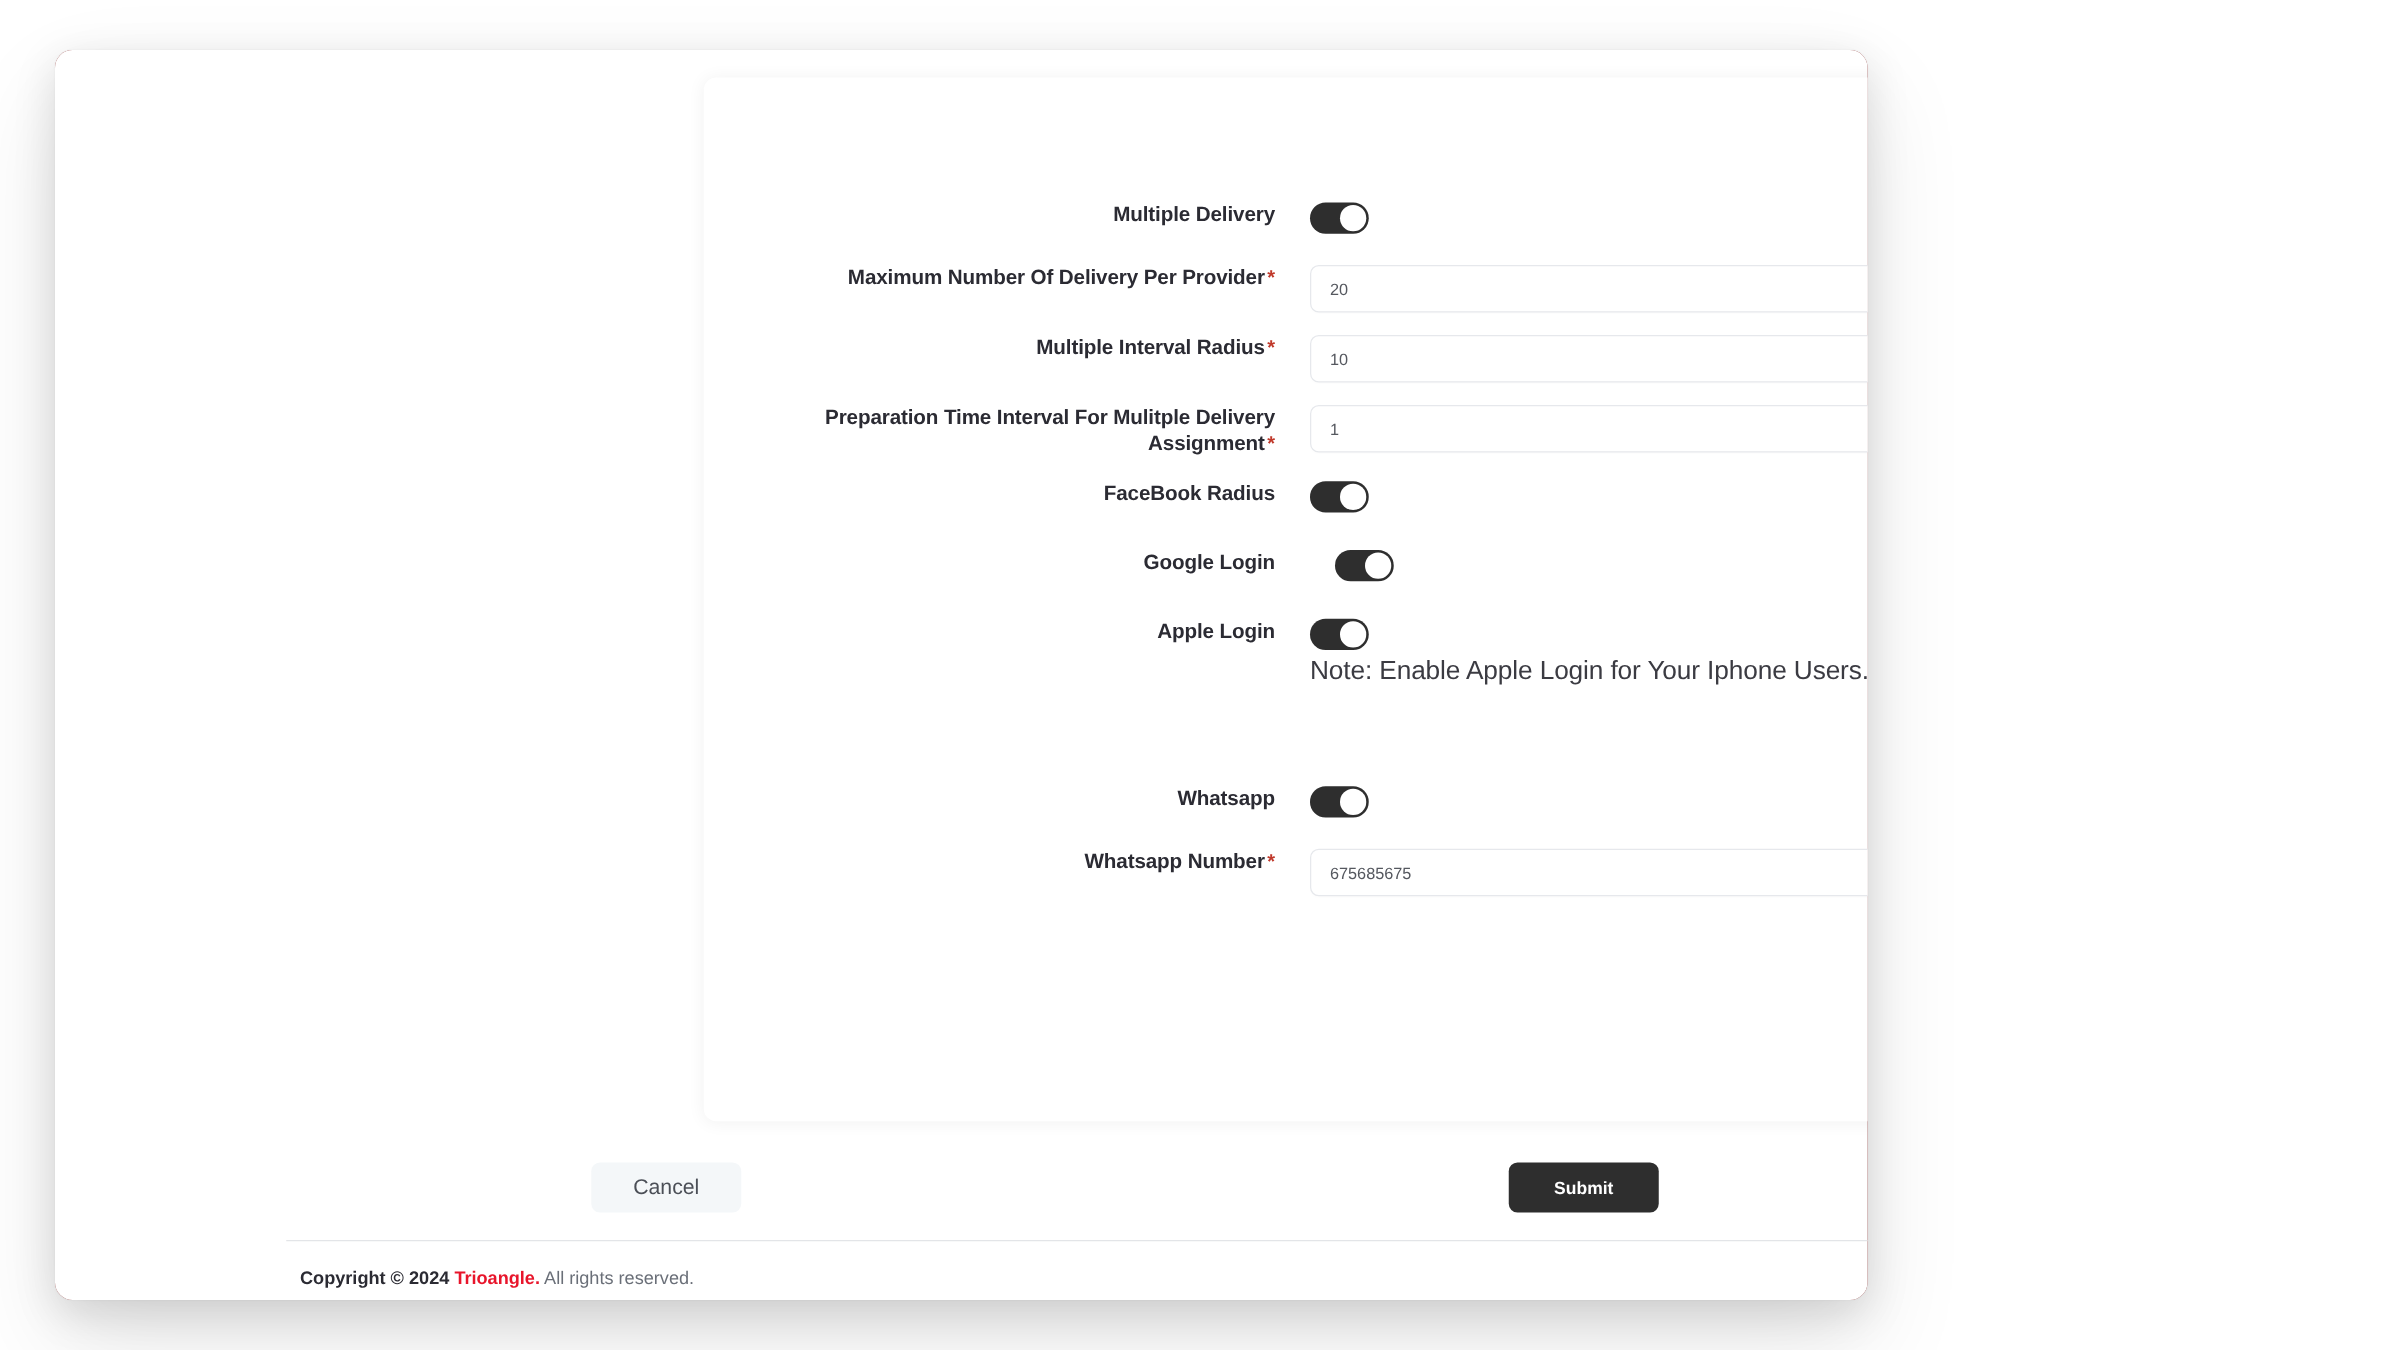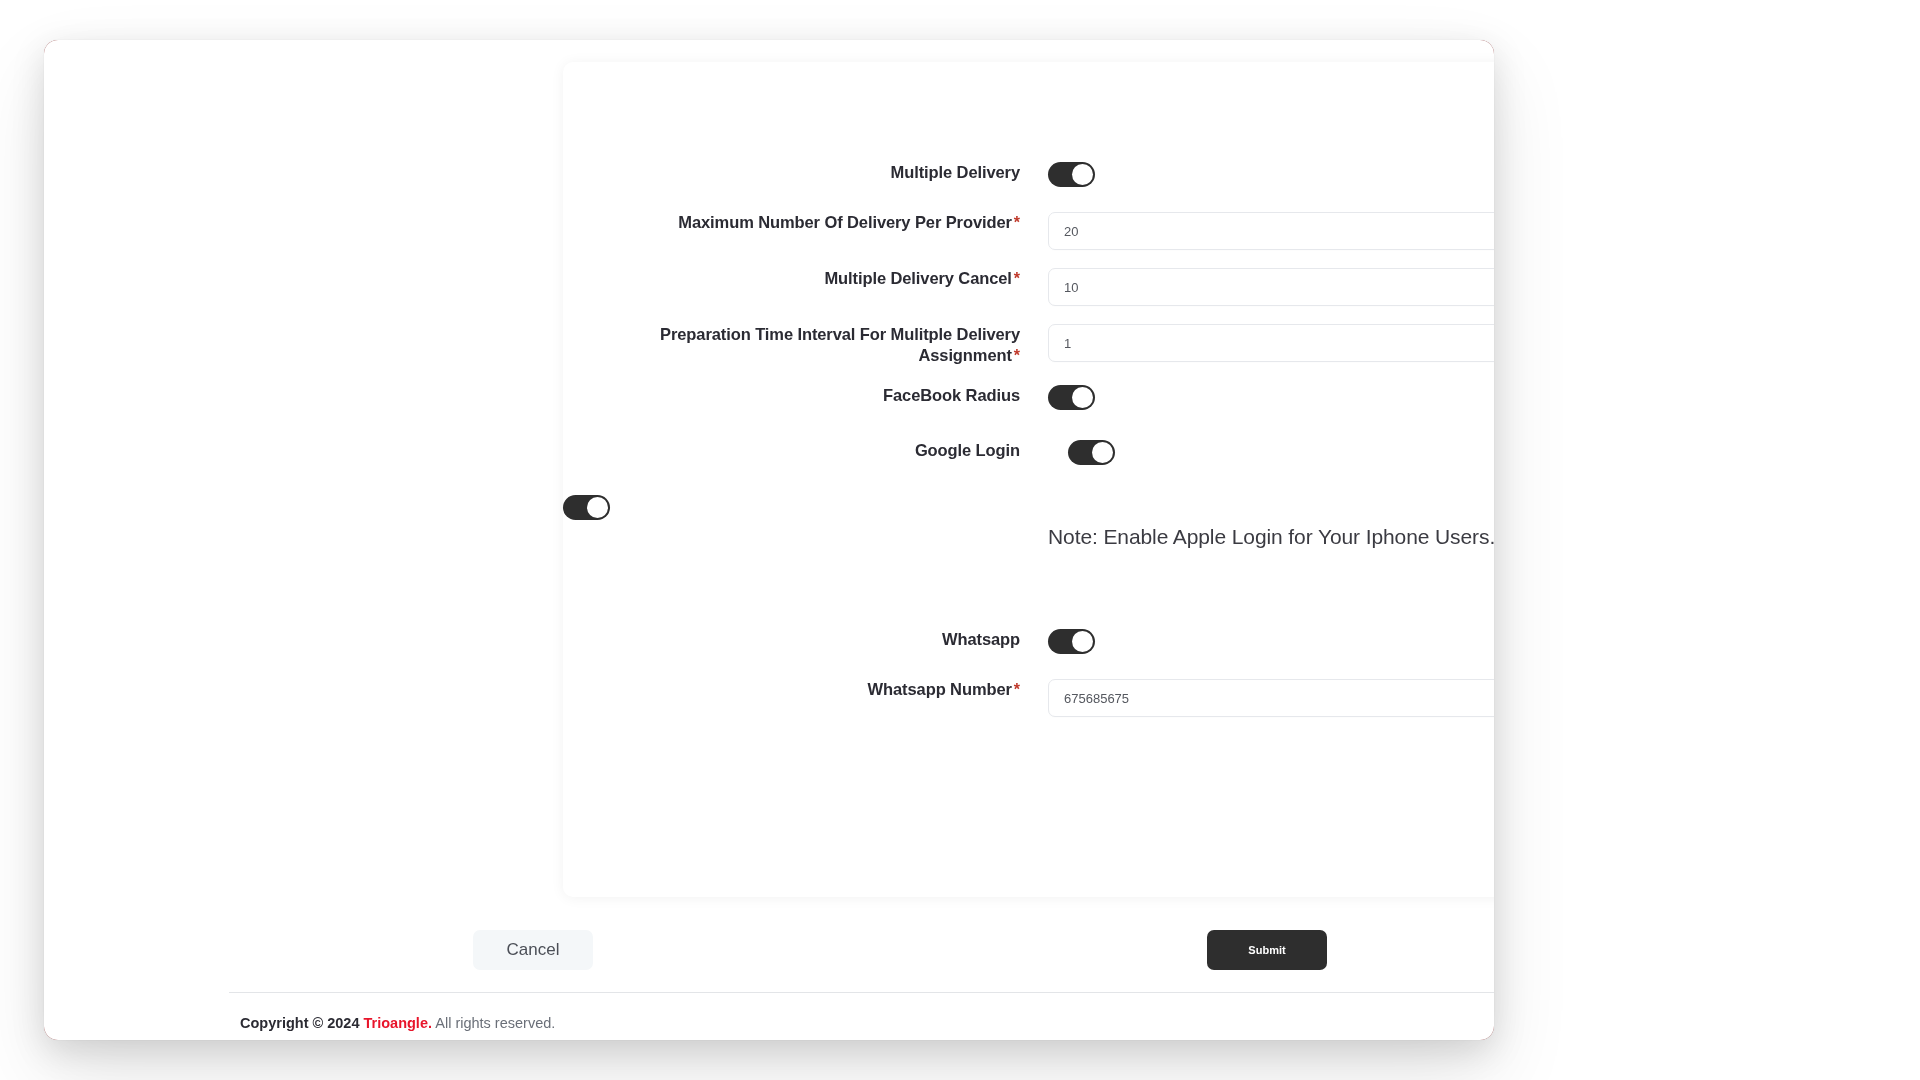--- a/index.html
+++ b/index.html
@@ -169,21 +169,21 @@
     position: absolute;
     left: 1163px;
     top: 10px;
     width: 120px;
     height: 40px;
     border: none;
     border-radius: 7px;
     background: #2e2e2e;
     color: #ffffff;
     font-family: "Liberation Sans", sans-serif;
-    font-size: 11px;
+    font-size: 14px;
     font-weight: bold;
     cursor: pointer;
   }
 
   
   #footer-divider {
     position: absolute;
     left: 185px;
     top: 952px;
     width: 1613px;
@@ -234,21 +234,21 @@
           <div class="row-label">
             <span>Maximum Number Of Delivery Per Provider</span><span class="req-star">*</span>
           </div>
           <div class="row-control">
             <input class="text-input" type="text" value="20" style="">
           </div>
         </div>
 
         <div class="form-row" style="top:206px;">
           <div class="row-label">
-            <span>Multiple Delivery Cancel</span><span class="req-star">*</span>
+            <span>Multiple Interval Radius</span><span class="req-star">*</span>
           </div>
           <div class="row-control">
             <input class="text-input" type="text" value="10" style="">
           </div>
         </div>
 
         <div class="form-row" style="top:262px;">
           <div class="row-label">
             <span>Preparation Time Interval For Mulitple Delivery Assignment</span><span class="req-star">*</span>
           </div>
@@ -273,20 +273,23 @@
             <span>Google Login</span>
           </div>
           <div class="row-control">
             <div class="toggle">
               <div class="knob"></div>
             </div>
           </div>
         </div>
 
         <div class="form-row" style="top:433px;">
+          <div class="row-label">
+            <span>Apple Login</span>
+          </div>
           <div class="row-control">
             <div class="toggle">
               <div class="knob"></div>
             </div>
           </div>
         </div>
 
         <div class="form-row" style="top:463px;">
           <div class="row-label"></div>
           <div class="row-control">

